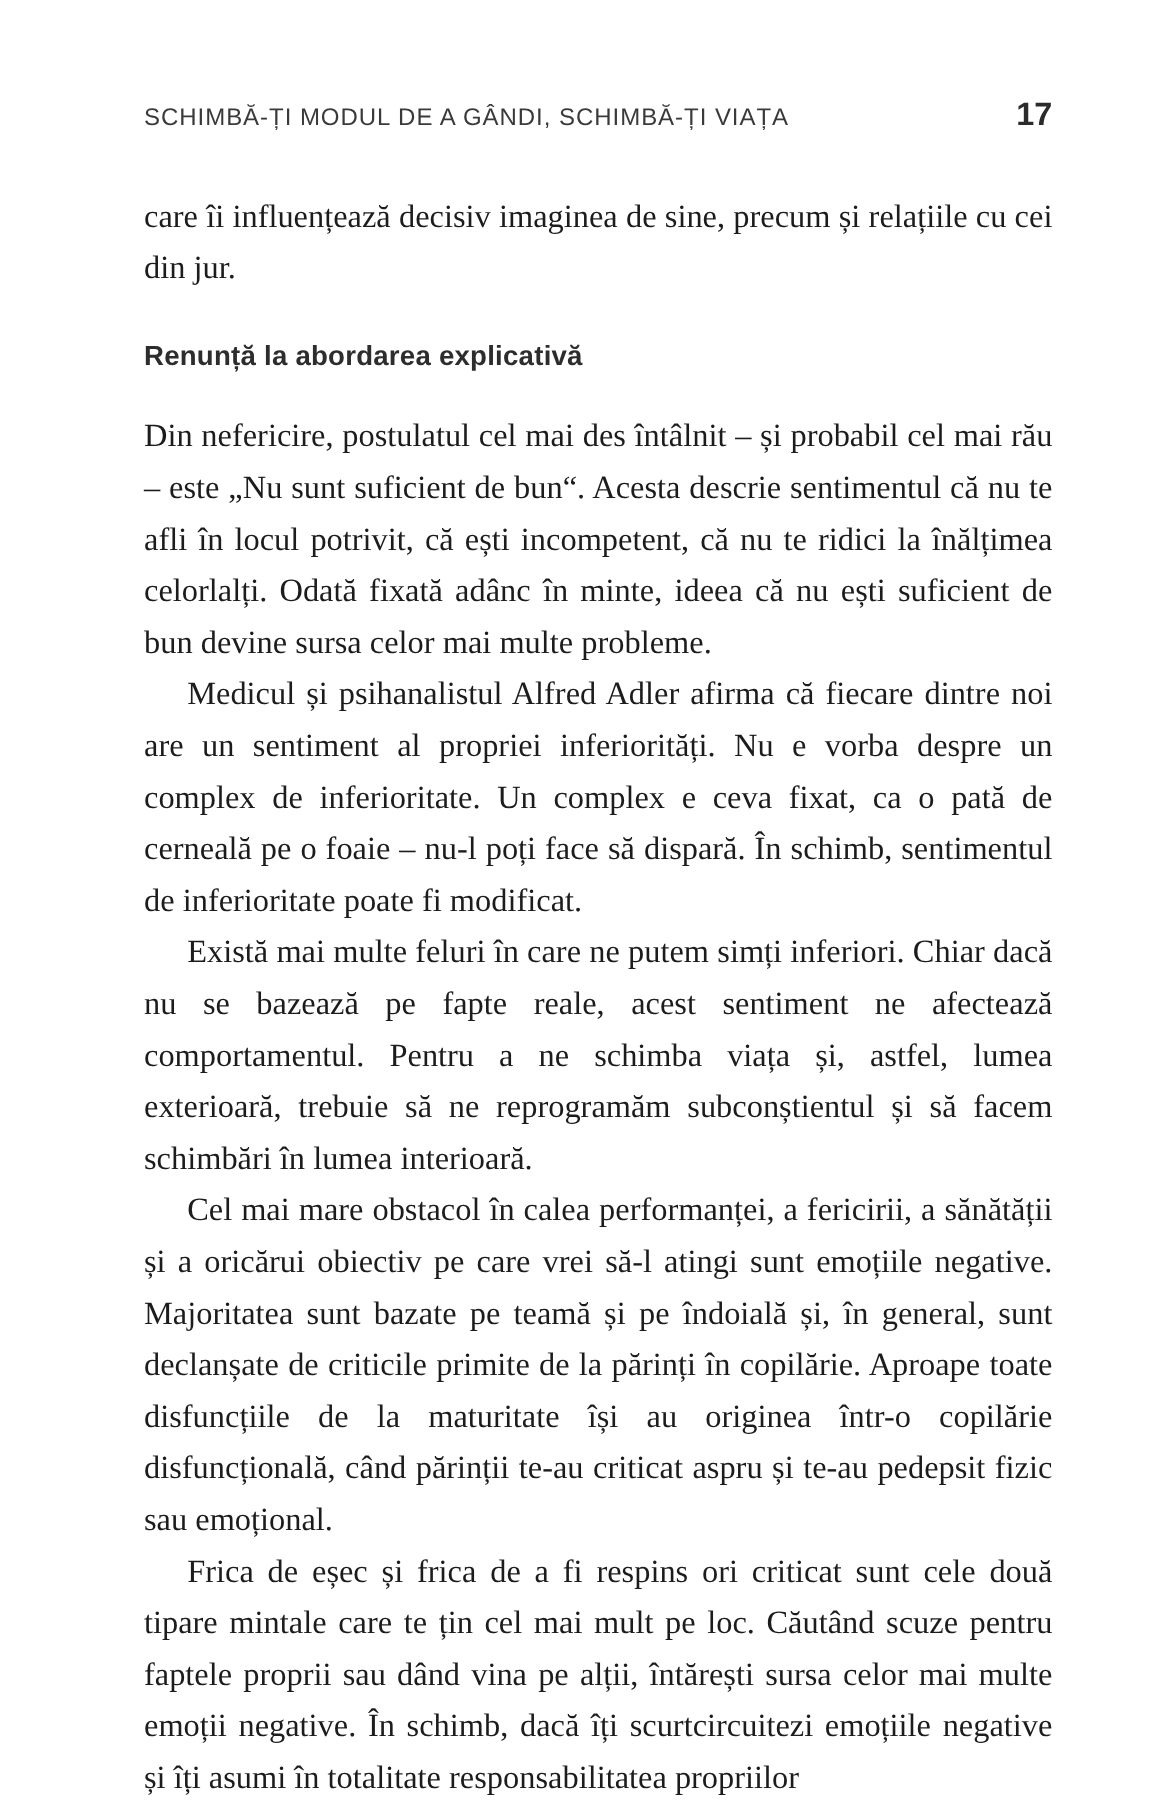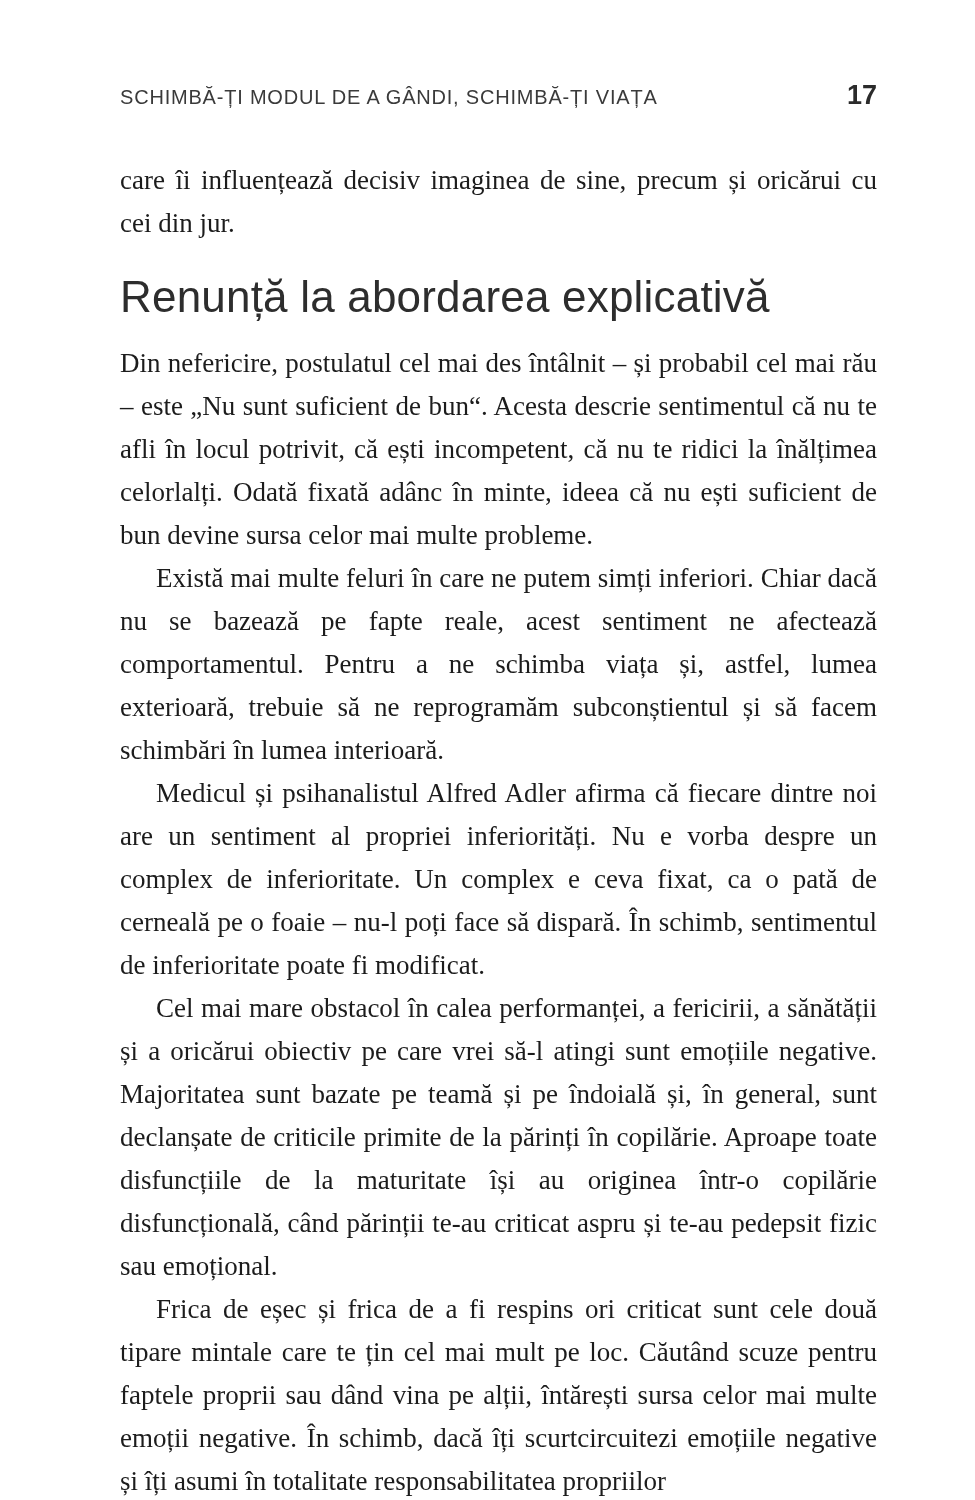--- a/index.html
+++ b/index.html
@@ -44,49 +44,49 @@
     text-align: justify;
   }
   .body-text p {
     margin: 0;
   }
   .body-text p.indent {
     text-indent: 36px;
   }
   .section-heading {
     font-family: "Liberation Sans", "DejaVu Sans", sans-serif;
-    font-size: 44px;
-    font-weight: 400;
+    font-size: 23px;
+    font-weight: 700;
     color: #2d2d2d;
     letter-spacing: 0.2px;
     margin: 30px 0 24px 0;
     text-align: left;
   }
 </style>
 </head>
 <body>
 
 <div class="book-page">
 
   <div class="running-header">
     <span class="running-title">SCHIMBĂ-ȚI MODUL DE A GÂNDI, SCHIMBĂ-ȚI VIAȚA</span>
     <span class="page-number">17</span>
   </div>
 
   <div class="body-text">
 
-    <p>care îi influențează decisiv imaginea de sine, precum și oricărui cu cei din jur.</p>
+    <p>care îi influențează decisiv imaginea de sine, precum și relațiile cu cei din jur.</p>
 
     <h2 class="section-heading">Renunță la abordarea explicativă</h2>
 
     <p>Din nefericire, postulatul cel mai des întâlnit – și probabil cel mai rău – este „Nu sunt suficient de bun“. Acesta descrie sentimentul că nu te afli în locul potrivit, că ești incompetent, că nu te ridici la înălțimea celorlalți. Odată fixată adânc în minte, ideea că nu ești suficient de bun devine sursa celor mai multe probleme.</p>
 
+    <p class="indent">Medicul și psihanalistul Alfred Adler afirma că fiecare dintre noi are un sentiment al propriei inferiorități. Nu e vorba despre un complex de inferioritate. Un complex e ceva fixat, ca o pată de cerneală pe o foaie – nu-l poți face să dispară. În schimb, sentimentul de inferioritate poate fi modificat.</p>
+
     <p class="indent">Există mai multe feluri în care ne putem simți inferiori. Chiar dacă nu se bazează pe fapte reale, acest sentiment ne afectează comportamentul. Pentru a ne schimba viața și, astfel, lumea exterioară, trebuie să ne reprogramăm subconștientul și să facem schimbări în lumea interioară.</p>
-
-    <p class="indent">Medicul și psihanalistul Alfred Adler afirma că fiecare dintre noi are un sentiment al propriei inferiorități. Nu e vorba despre un complex de inferioritate. Un complex e ceva fixat, ca o pată de cerneală pe o foaie – nu-l poți face să dispară. În schimb, sentimentul de inferioritate poate fi modificat.</p>
 
     <p class="indent">Cel mai mare obstacol în calea performanței, a fericirii, a sănătății și a oricărui obiectiv pe care vrei să-l atingi sunt emoțiile negative. Majoritatea sunt bazate pe teamă și pe îndoială și, în general, sunt declanșate de criticile primite de la părinți în copilărie. Aproape toate disfuncțiile de la maturitate își au originea într-o copilărie disfuncțională, când părinții te-au criticat aspru și te-au pedepsit fizic sau emoțional.</p>
 
     <p class="indent">Frica de eșec și frica de a fi respins ori criticat sunt cele două tipare mintale care te țin cel mai mult pe loc. Căutând scuze pentru faptele proprii sau dând vina pe alții, întărești sursa celor mai multe emoții negative. În schimb, dacă îți scurtcircuitezi emoțiile negative și îți asumi în totalitate responsabilitatea propriilor</p>
 
   </div>
 
 </div>
 
 </body></html>

